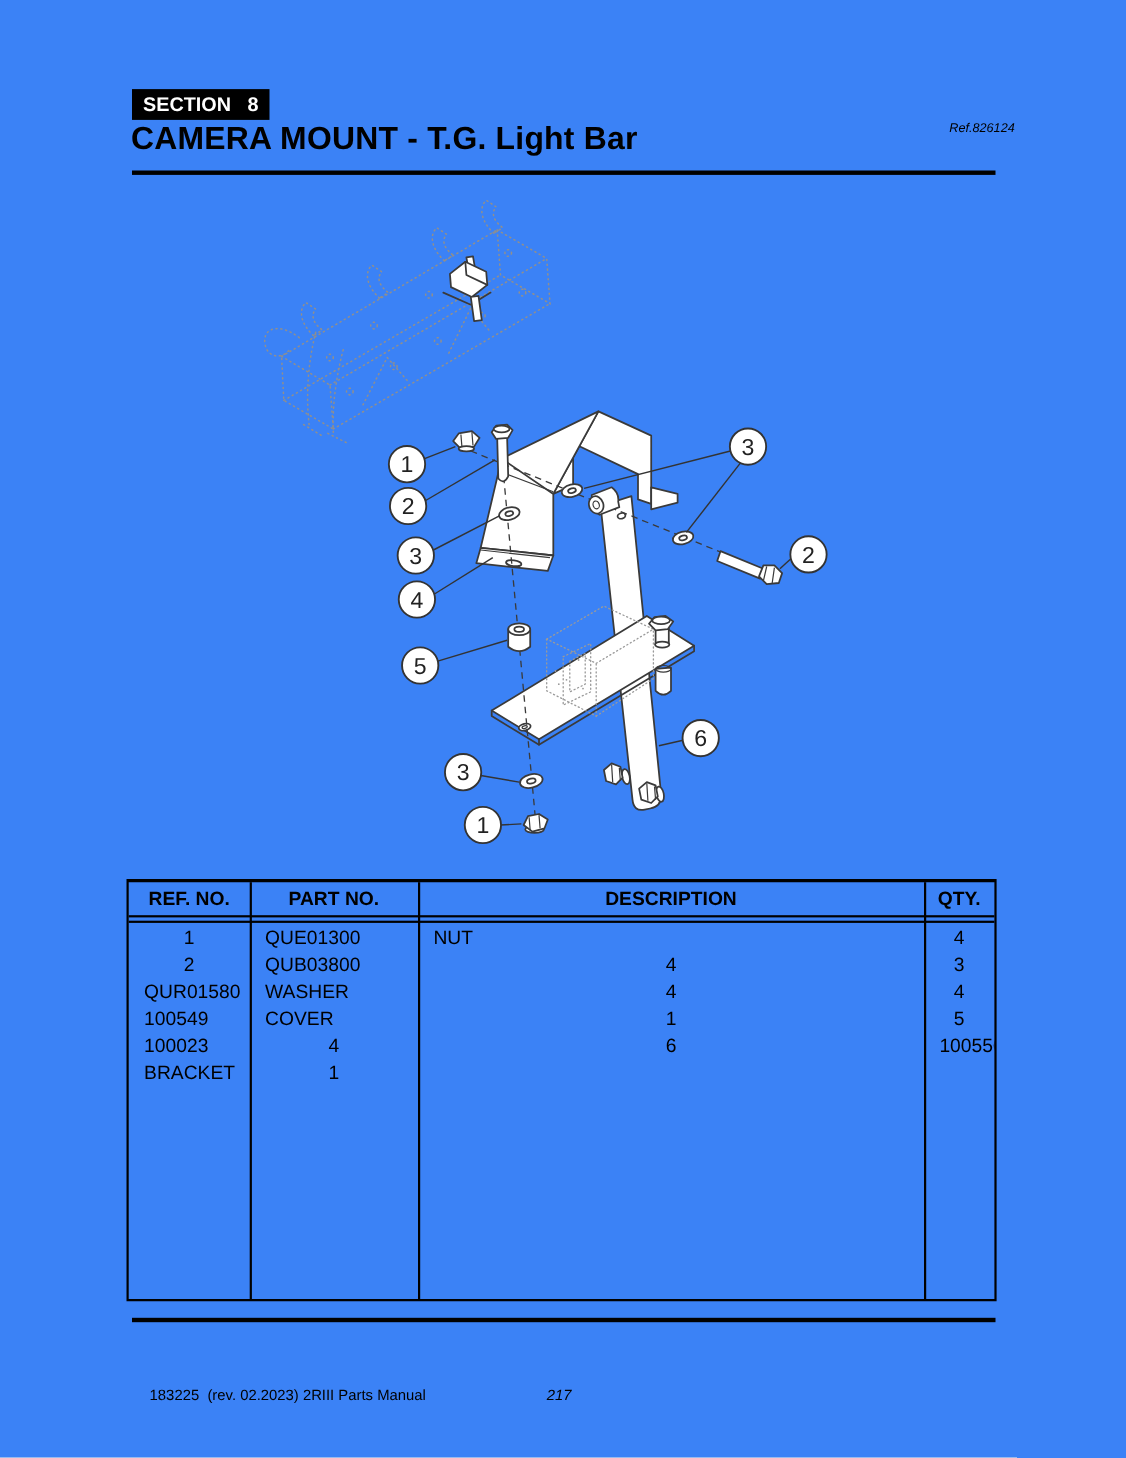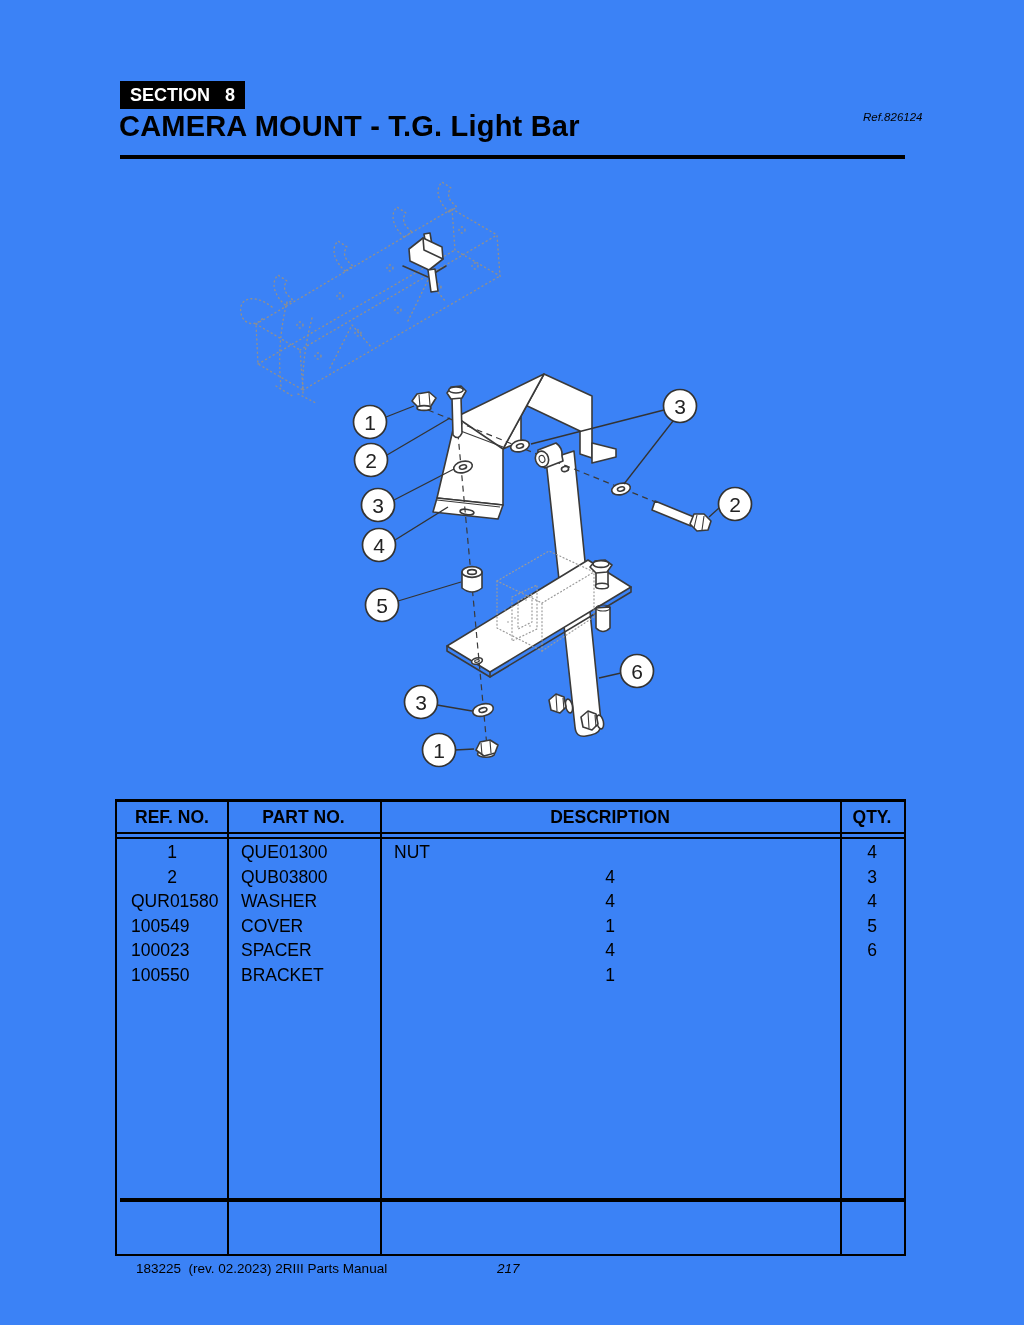--- a/index.html
+++ b/index.html
@@ -9,21 +9,21 @@
   #section-box{position:absolute;left:120px;top:81px;width:125px;height:28px;background:#000;
         color:#fff;font-weight:bold;font-size:18px;display:flex;align-items:center;
         justify-content:space-between;padding:0 10px;box-sizing:border-box;}
   #page-title{position:absolute;left:119px;top:110px;font-size:29px;font-weight:bold;
         letter-spacing:.2px;white-space:nowrap;}
   #ref-number{position:absolute;left:863px;top:111px;font-size:11.5px;font-style:italic;}
   .hrule{position:absolute;left:120px;width:785px;height:4px;background:#000;}
   #rule-top{top:155px;}
   #rule-bottom{top:1198px;}
   
-  #parts-table{position:absolute;left:115px;top:799px;width:791px;height:457px;
+  #parts-table{position:absolute;left:115px;top:799px;width:791px;height:384px;
         border:2px solid #000;border-top-width:3px;box-sizing:border-box;}
   #table-header{display:grid;grid-template-columns:110px 153px 460px 64px;height:30px;
         border-bottom:2px solid #000;font-weight:bold;font-size:17.5px;}
   #table-header .hc{display:flex;align-items:center;justify-content:center;}
   #header-underline2{position:absolute;left:0;right:0;top:35px;height:2px;background:#000;}
   .vline{position:absolute;top:0;bottom:0;width:2px;background:#000;}
   #vline-1{left:110px;} #vline-2{left:263px;} #vline-3{left:723px;}
   #table-body{position:absolute;left:0;right:0;top:38px;display:grid;
         grid-template-columns:110px 153px 460px 64px;grid-auto-rows:24.6px;
         font-size:17.5px;line-height:24.6px;}
@@ -296,21 +296,20 @@
         <div class="cell c0">3</div>
         <div class="cell c1">QUR01580</div>
         <div class="cell c2">WASHER</div>
         <div class="cell c3">4</div>
         <div class="cell c0">4</div>
         <div class="cell c1">100549</div>
         <div class="cell c2">COVER</div>
         <div class="cell c3">1</div>
         <div class="cell c0">5</div>
         <div class="cell c1">100023</div>
-        <div class="cell c2">SPACER</div>
         <div class="cell c3">4</div>
         <div class="cell c0">6</div>
         <div class="cell c1">100550</div>
         <div class="cell c2">BRACKET</div>
         <div class="cell c3">1</div>
       </div>
   </div>
 
   <div id="rule-bottom" class="hrule"></div>
   <div id="footer-left">183225  (rev. 02.2023) 2RIII Parts Manual</div>

